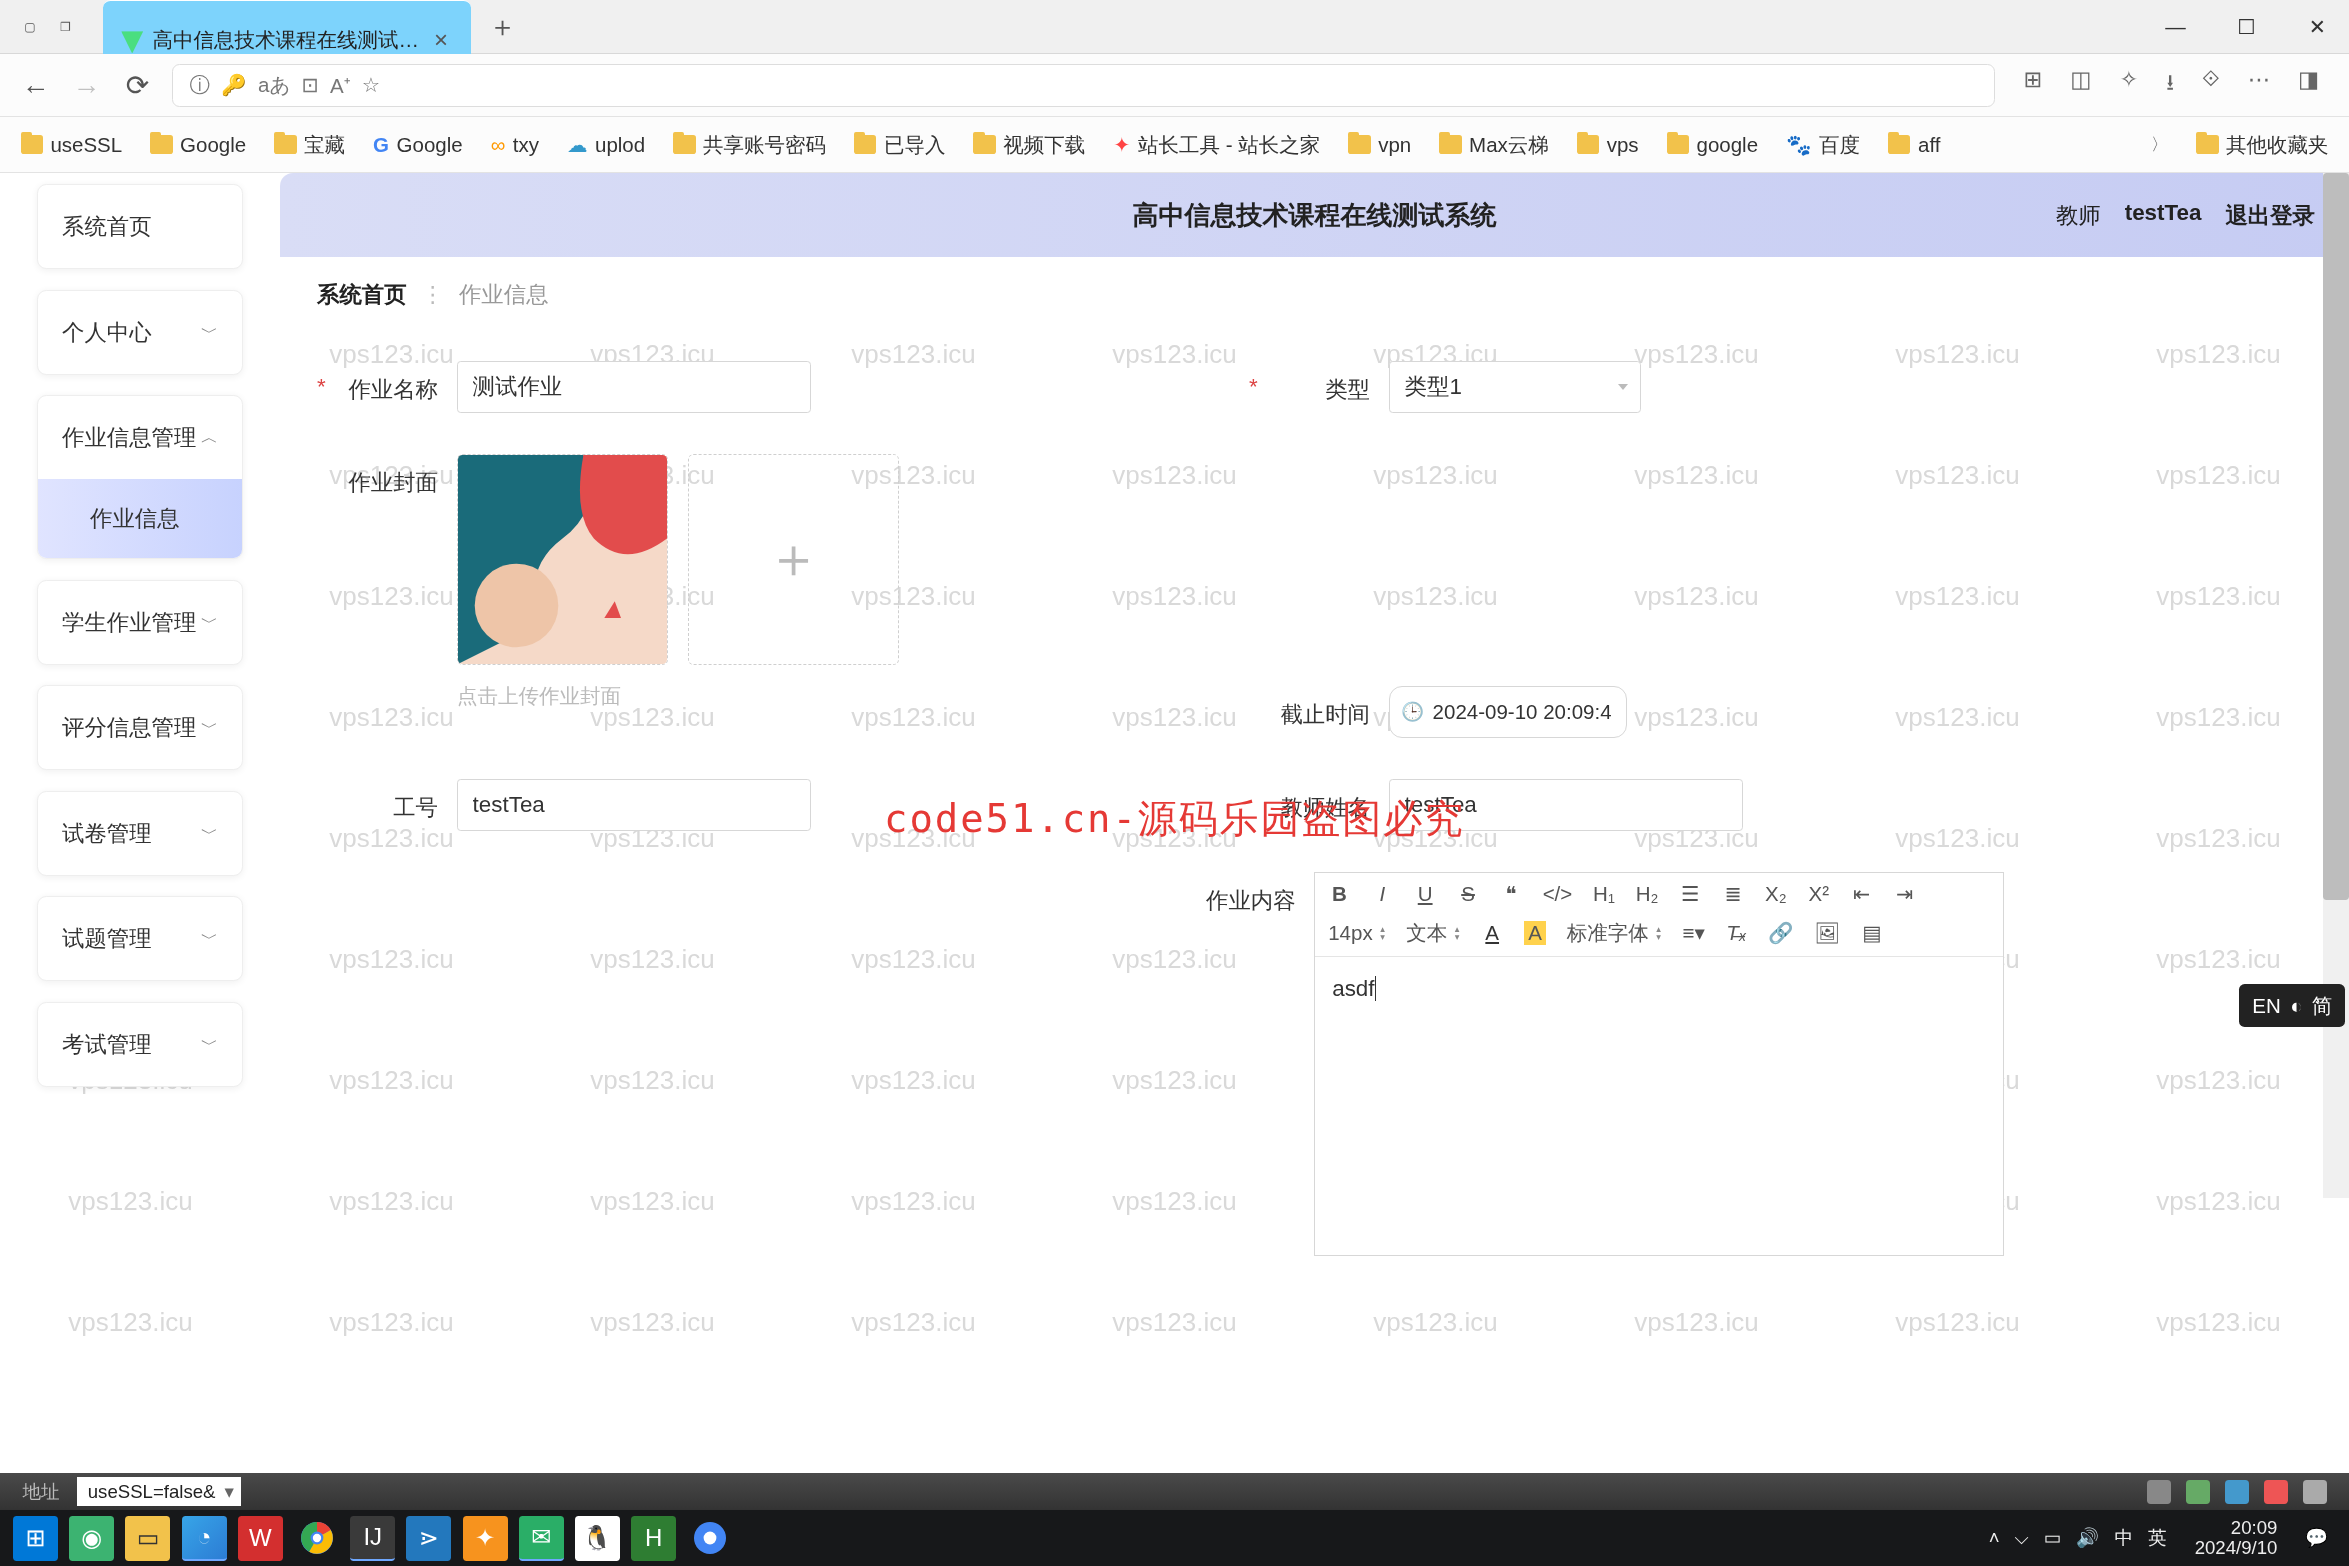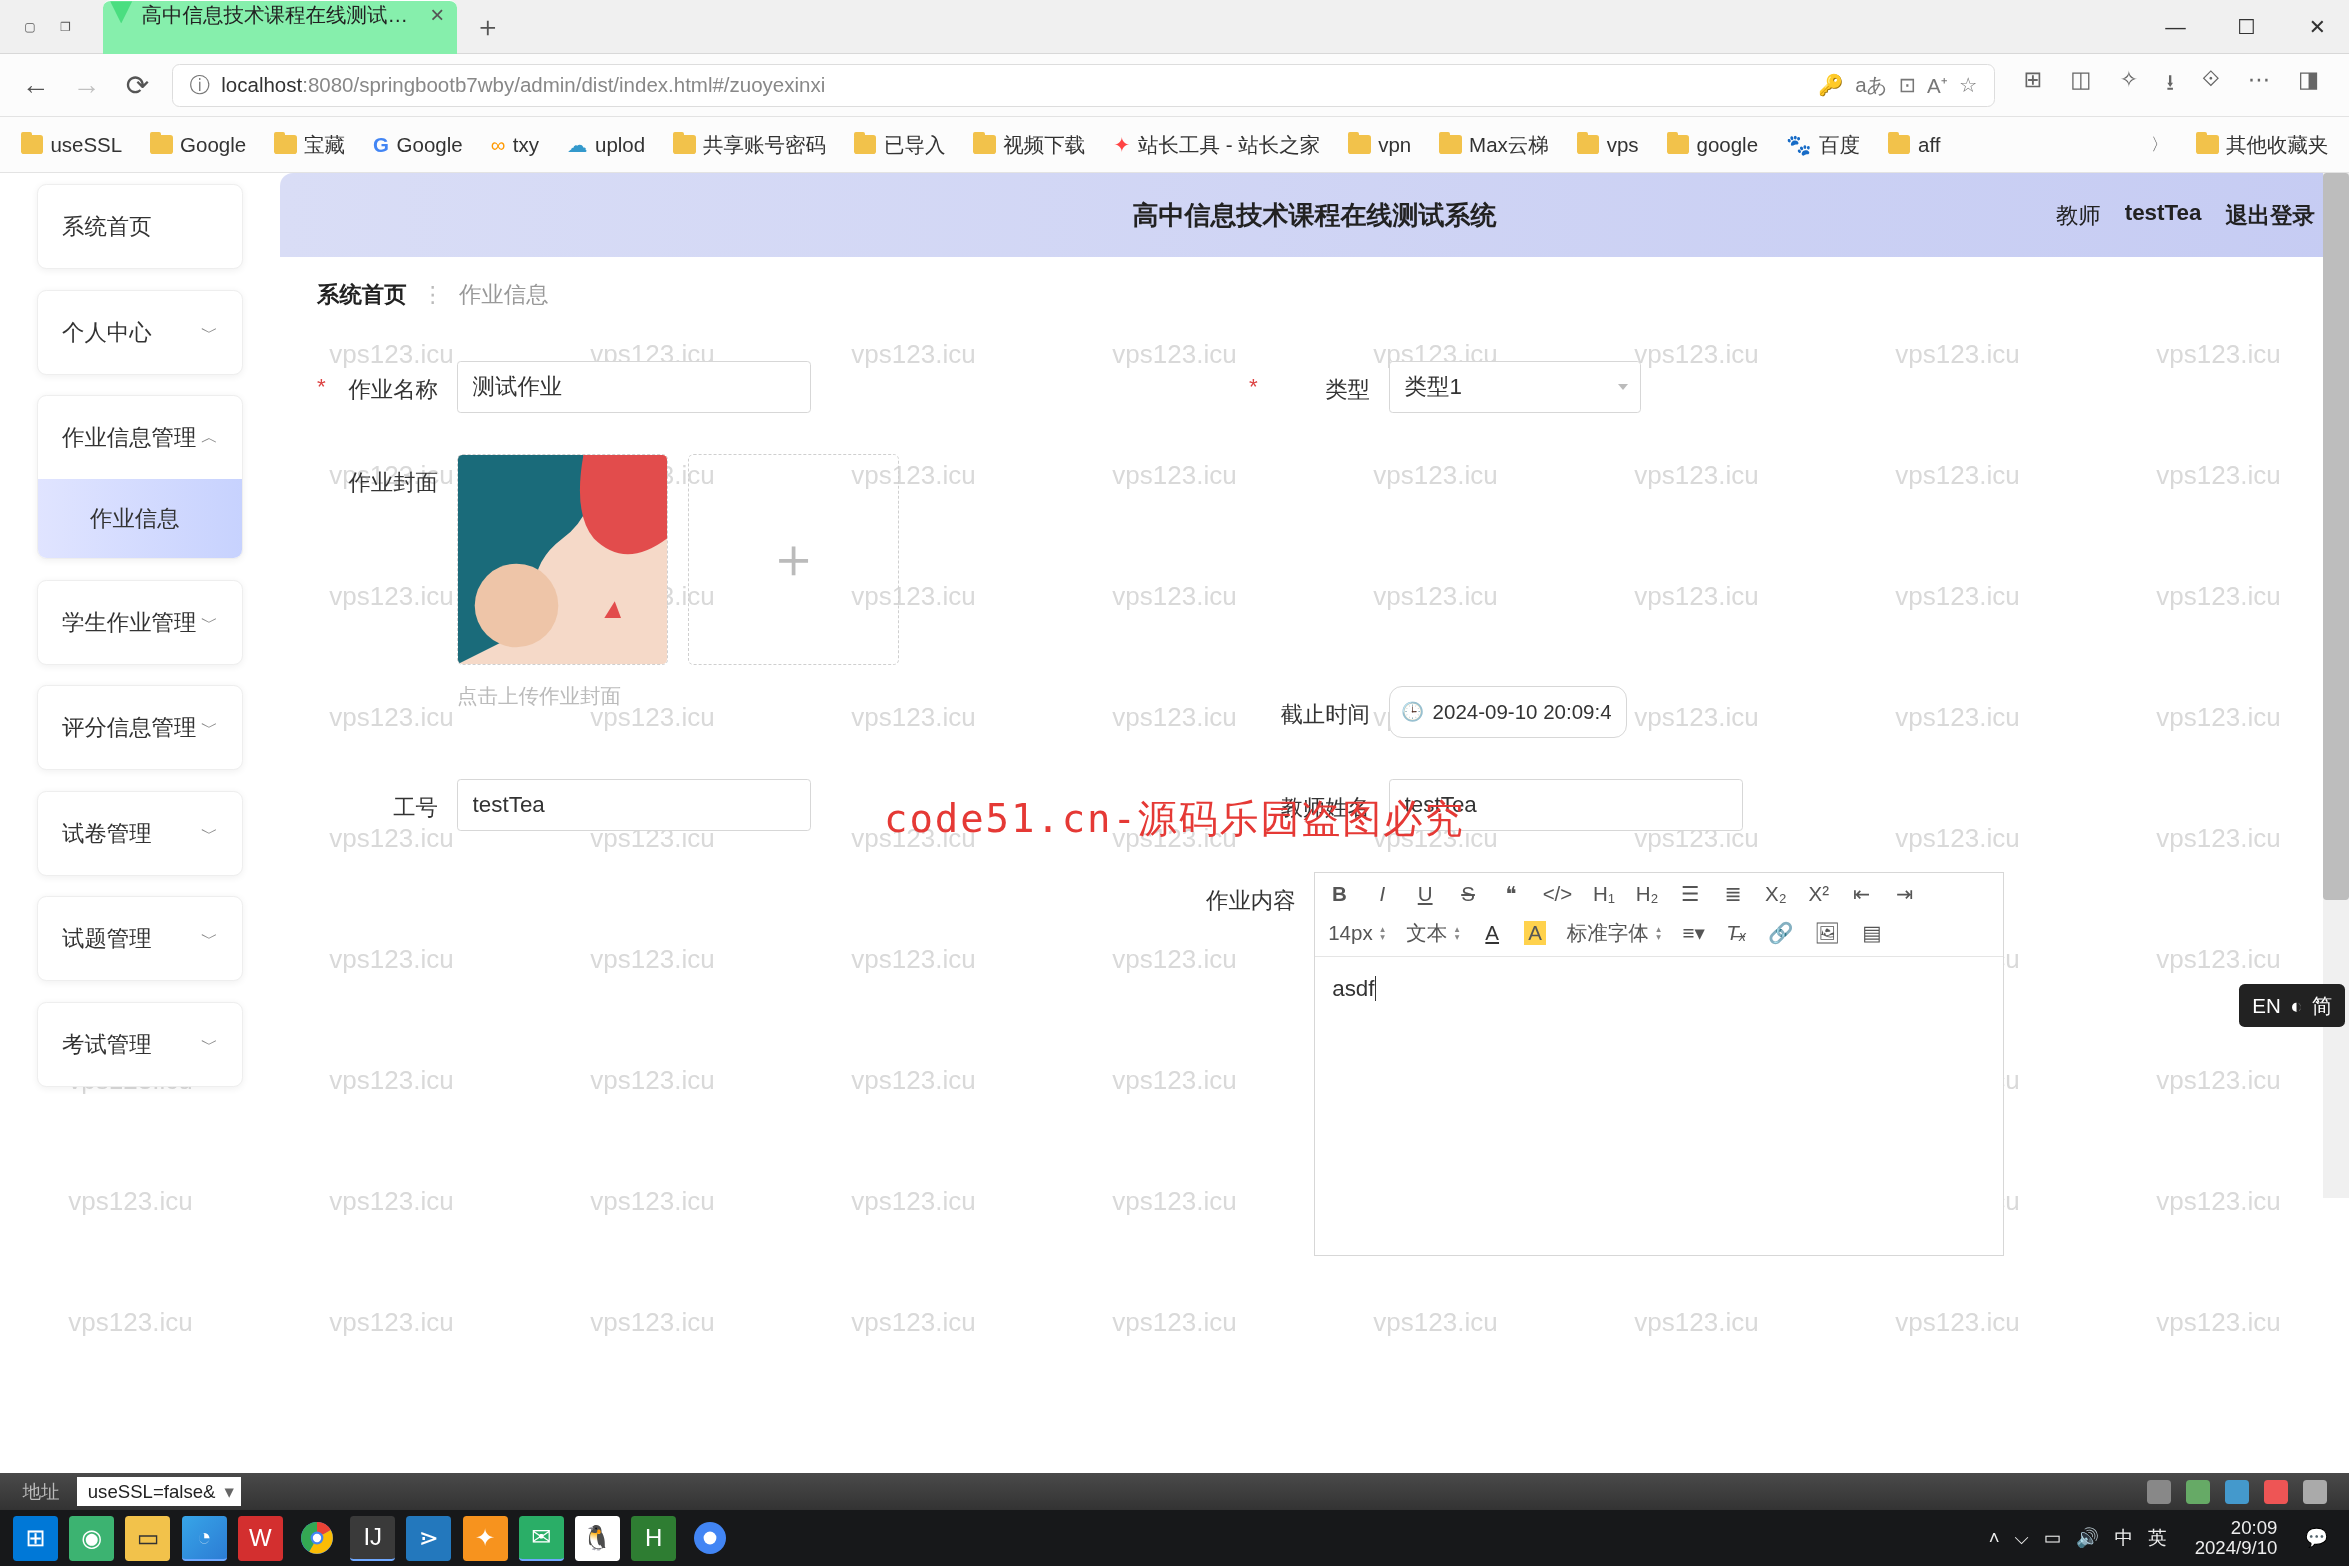--- a/index.html
+++ b/index.html
@@ -2,21 +2,21 @@
 <html style="font-size:15px"><head>
 <meta charset="utf-8">
 <style>
 * { box-sizing: border-box; margin: 0; padding: 0; }
 body { font-family: "Microsoft YaHei", Arial, sans-serif; font-size: 12px; background: #fff; width: 2349px; height: 1566px; overflow: hidden; position: relative; }
 
 
 .browser-top { height: 54px; background: #f0f0f0; display: flex; align-items: center; position: relative; border-bottom: 0.9px solid #d8d8d8; }
 .win-controls-left { display: flex; gap: 9.3px; padding: 0 17px; }
 .tab-icon { width: 26px; height: 26px; display: flex; align-items: center; justify-content: center; color: #555; }
-.browser-tab { background: #86efac; height: 54px; display: flex; align-items: flex-start; padding: 0 7px; gap: 9.3px; border-top-left-radius: 7.5px; border-top-right-radius: 7.5px; margin-left: 7.5px; min-width: 354px; border-top: 1.9px solid #fff; }
+.browser-tab { background: #7dd3fc; height: 54px; display: flex; align-items: flex-end; padding: 0 18px; gap: 9.3px; border-top-left-radius: 7.5px; border-top-right-radius: 7.5px; margin-left: 7.5px; min-width: 354px; border-top: 1.9px solid #fff; }
 .tab-favicon { width: 22.4px; height: 22.4px; background: #4ade80; clip-path: polygon(50% 0, 100% 100%, 0 100%); transform: rotate(180deg); }
 .tab-title { flex: 1; color: #222; font-size: 20.5px; max-width: 280px; overflow: hidden; white-space: nowrap; text-overflow: ellipsis; }
 .tab-close { font-size: 24px; color: #555; cursor: pointer; padding: 0 5.6px; }
 .tab-add { font-size: 28px; color: #555; margin-left: 17px; cursor: pointer; }
 .win-controls-right { position: absolute; right: 18.6px; display: flex; gap: 45px; font-size: 20.5px; color: #333; }
 .wcr-btn { cursor: pointer; width: 26px; text-align: center; }
 
 .address-row { height: 63px; background: #fcfcfc; display: flex; align-items: center; padding: 0 18.6px; gap: 17px; border-bottom: 0.9px solid #e3e3e3; }
 .nav-btn { font-size: 28px; color: #555; cursor: pointer; width: 34px; text-align: center; }
 .address-bar { flex: 1; height: 43px; background: #fff; border: 0.9px solid #ddd; border-radius: 7.5px; display: flex; align-items: center; padding: 0 17px; gap: 11.2px; }
@@ -144,23 +144,20 @@
     <div class="wcr-btn">✕</div>
   </div>
 </div>
 
 <div class="address-row">
   <div class="nav-btn">←</div>
   <div class="nav-btn" style="opacity:.35">→</div>
   <div class="nav-btn">⟳</div>
   <div class="address-bar">
     <span class="addr-icon">ⓘ</span>
-    <span class="addr-text">
-      <span class="host"><span>localhost</span></span><span class="path"><span>:8080</span><span>/springbootb7wby/admin/dist/index.html#/zuoyexinxi</span></span>
-    </span>
     <span class="addr-icon">🔑</span>
     <span class="addr-icon">aあ</span>
     <span class="addr-icon">⊡</span>
     <span class="addr-icon">A⁺</span>
     <span class="addr-icon">☆</span>
   </div>
   <div class="toolbar-icons">
     <span class="tbi">⊞</span>
     <span class="tbi">◫</span>
     <span class="tbi">✧</span>

